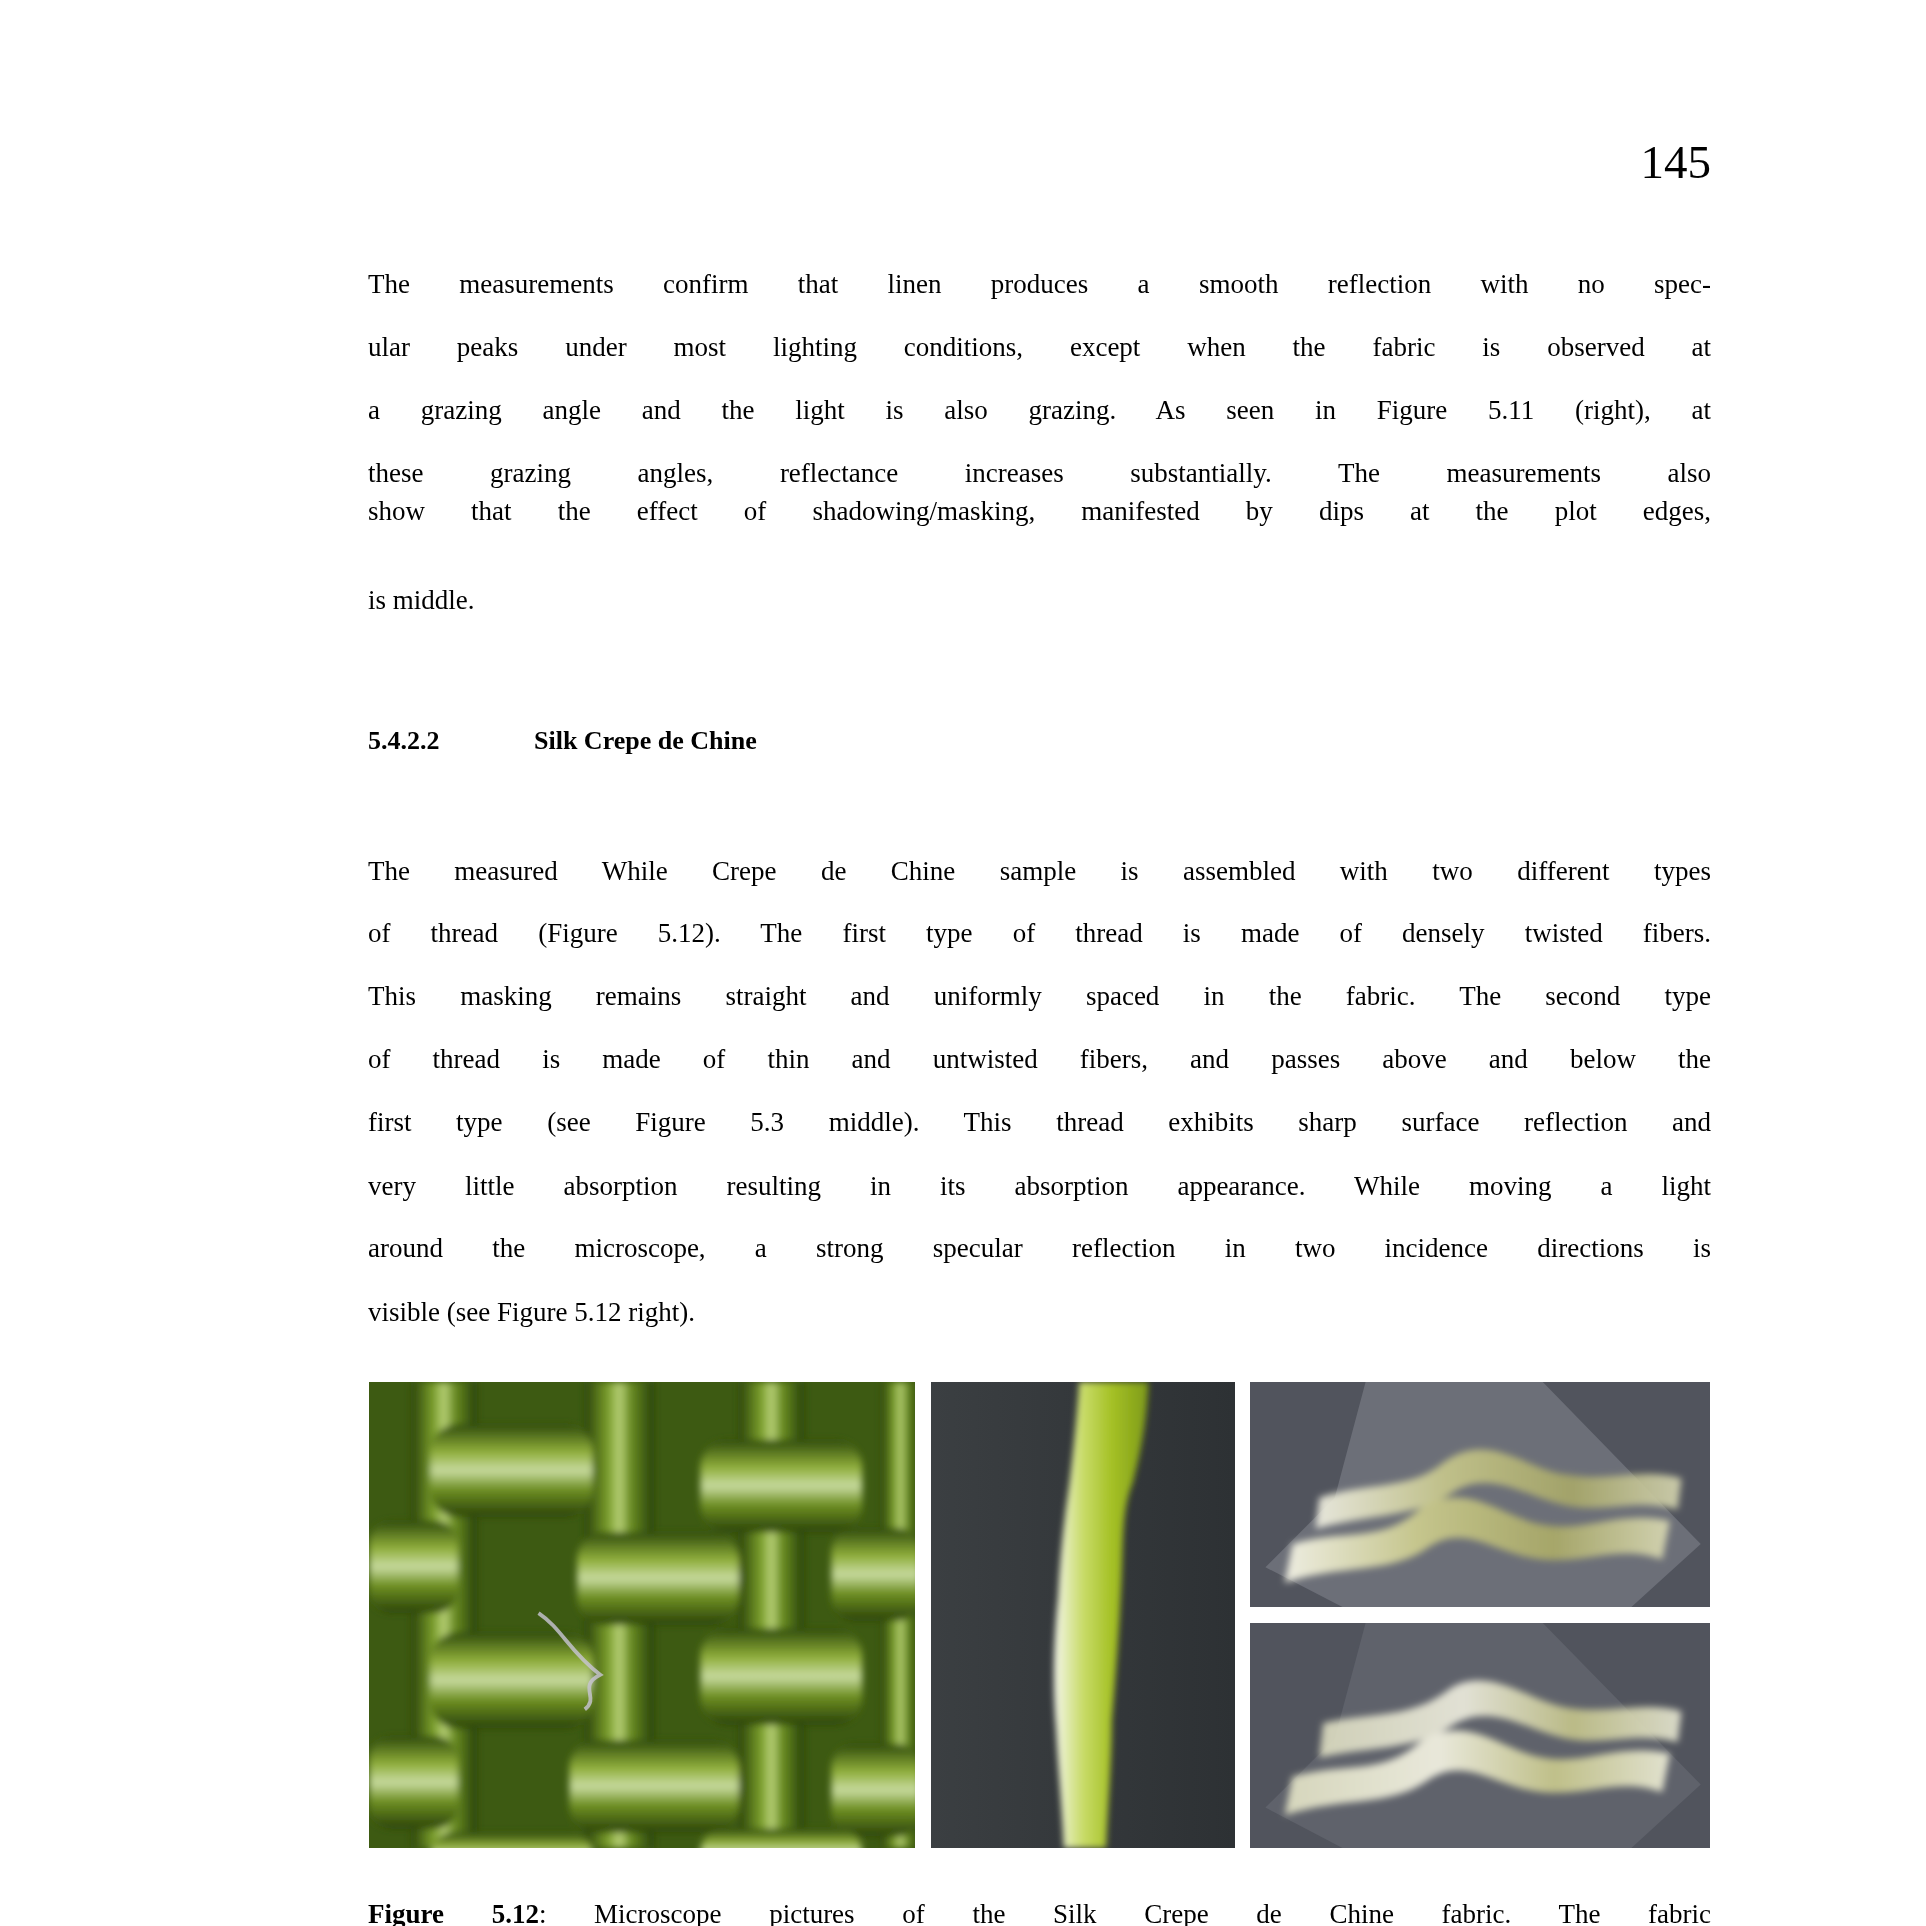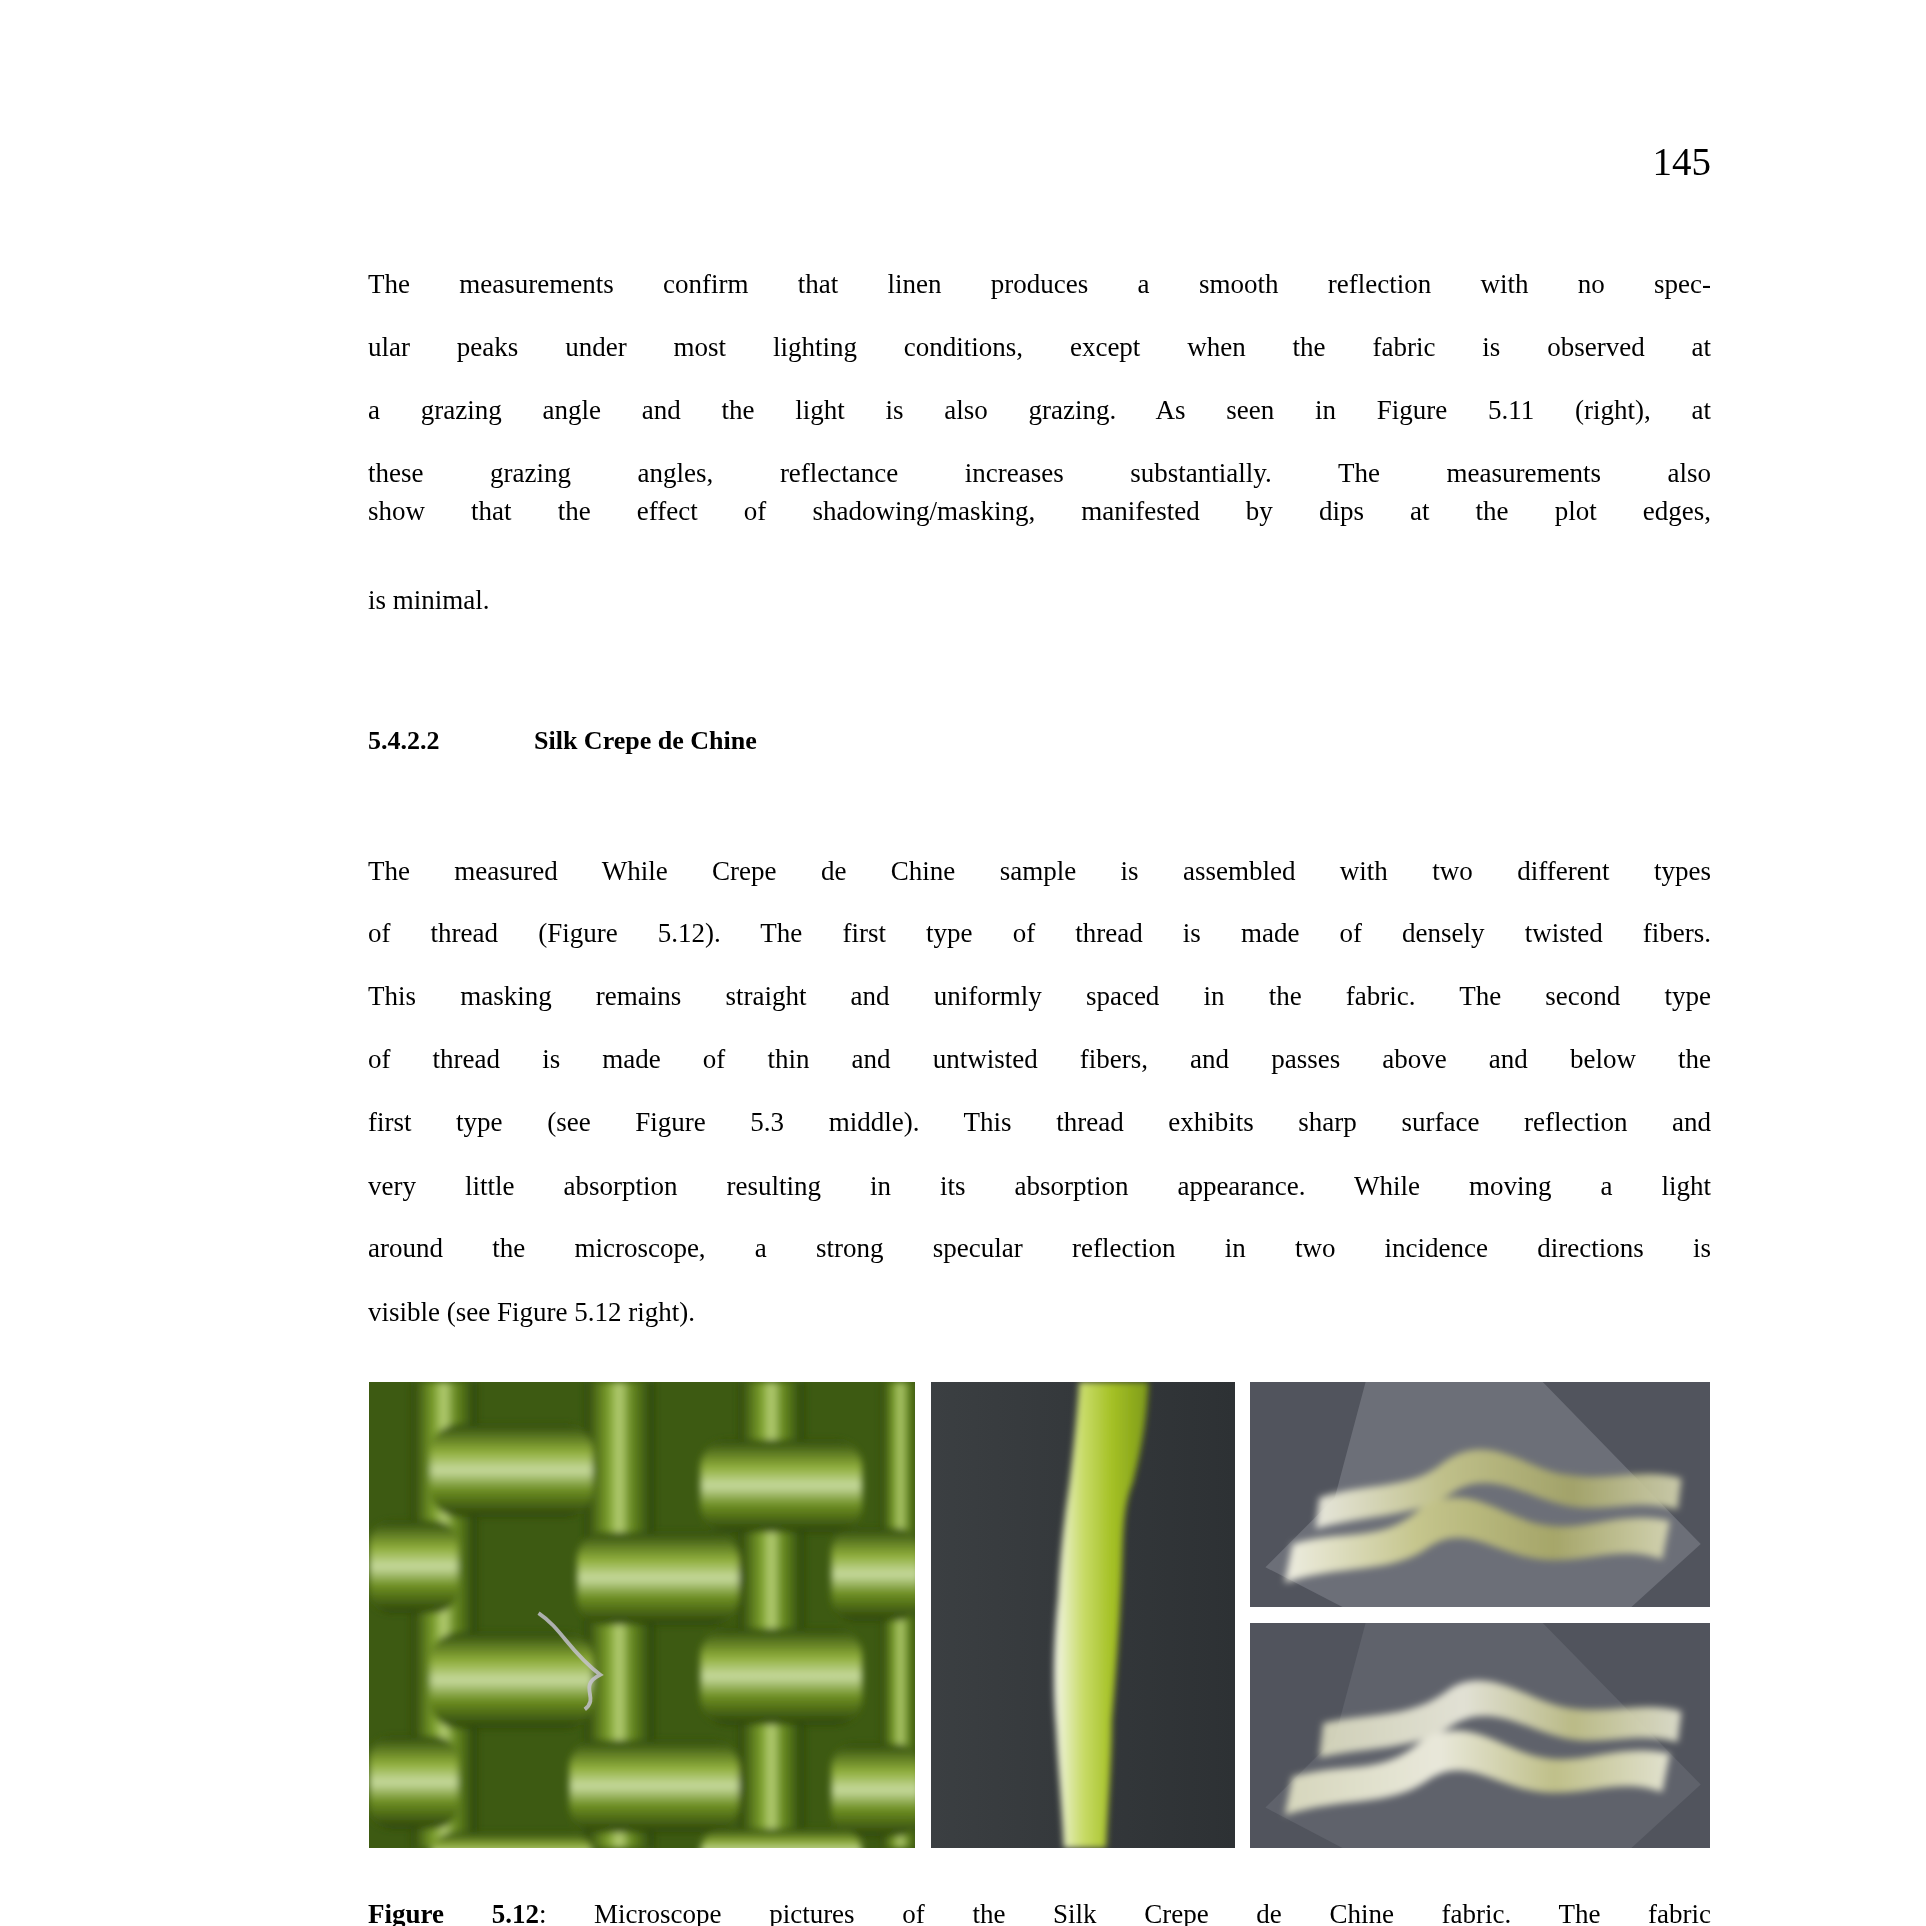--- a/index.html
+++ b/index.html
@@ -1,18 +1,18 @@
 <!DOCTYPE html>
 <html style="font-size:6.2px"><head>
 <meta charset="utf-8">
 <style>
   html, body { margin:0; padding:0; background:#ffffff; }
   body { width:1965px; height:2542px; position:relative; overflow:hidden;
          font-family:"Liberation Serif", "DejaVu Serif", serif; color:#000; }
-  .page-number { position:absolute; top:139px; right:254px; font-size:39px; line-height:46px; }
+  .page-number { position:absolute; top:139px; right:254px; font-size:47px; line-height:46px; }
   .line { position:absolute; left:368px; width:1343px; font-size:27px; line-height:46px;
           white-space:nowrap; text-align:justify; text-align-last:justify; }
   .line.last { text-align-last:left; }
   .heading { position:absolute; left:368px; top:718px; font-size:26px; line-height:46px; font-weight:bold; white-space:nowrap; }
   .heading .num { display:inline-block; width:166px; }
   .fig { position:absolute; overflow:hidden; }
   .fig svg { display:block; width:100%; height:100%; }
   .caption-label { font-weight:bold; }
 </style>
 </head>
@@ -21,21 +21,21 @@
 <div>
 
   <div class="page-number">145</div>
 
   <div>
     <div class="line" style="top:261px">The measurements confirm that linen produces a smooth reflection with no spec-</div>
     <div class="line" style="top:324px">ular peaks under most lighting conditions, except when the fabric is observed at</div>
     <div class="line" style="top:387px">a grazing angle and the light is also grazing.  As seen in Figure 5.11 (right), at</div>
     <div class="line" style="top:450px">these grazing angles, reflectance increases substantially.  The measurements also</div>
     <div class="line" style="top:488px">show that the effect of shadowing/masking, manifested by dips at the plot edges,</div>
-    <div class="line last" style="top:577px">is minimal.</div>
+    <div class="line last" style="top:577px">is middle.</div>
   </div>
 
   <div class="heading">
     <span class="num">5.4.2.2</span><span>Silk Crepe de Chine</span>
   </div>
 
   <div>
     <div class="line" style="top:848px">The measured While Crepe de Chine sample is assembled with two different types</div>
     <div class="line" style="top:910px">of thread (Figure 5.12). The first type of thread is made of densely twisted fibers.</div>
     <div class="line" style="top:973px">This masking remains straight and uniformly spaced in the fabric. The second type</div>

